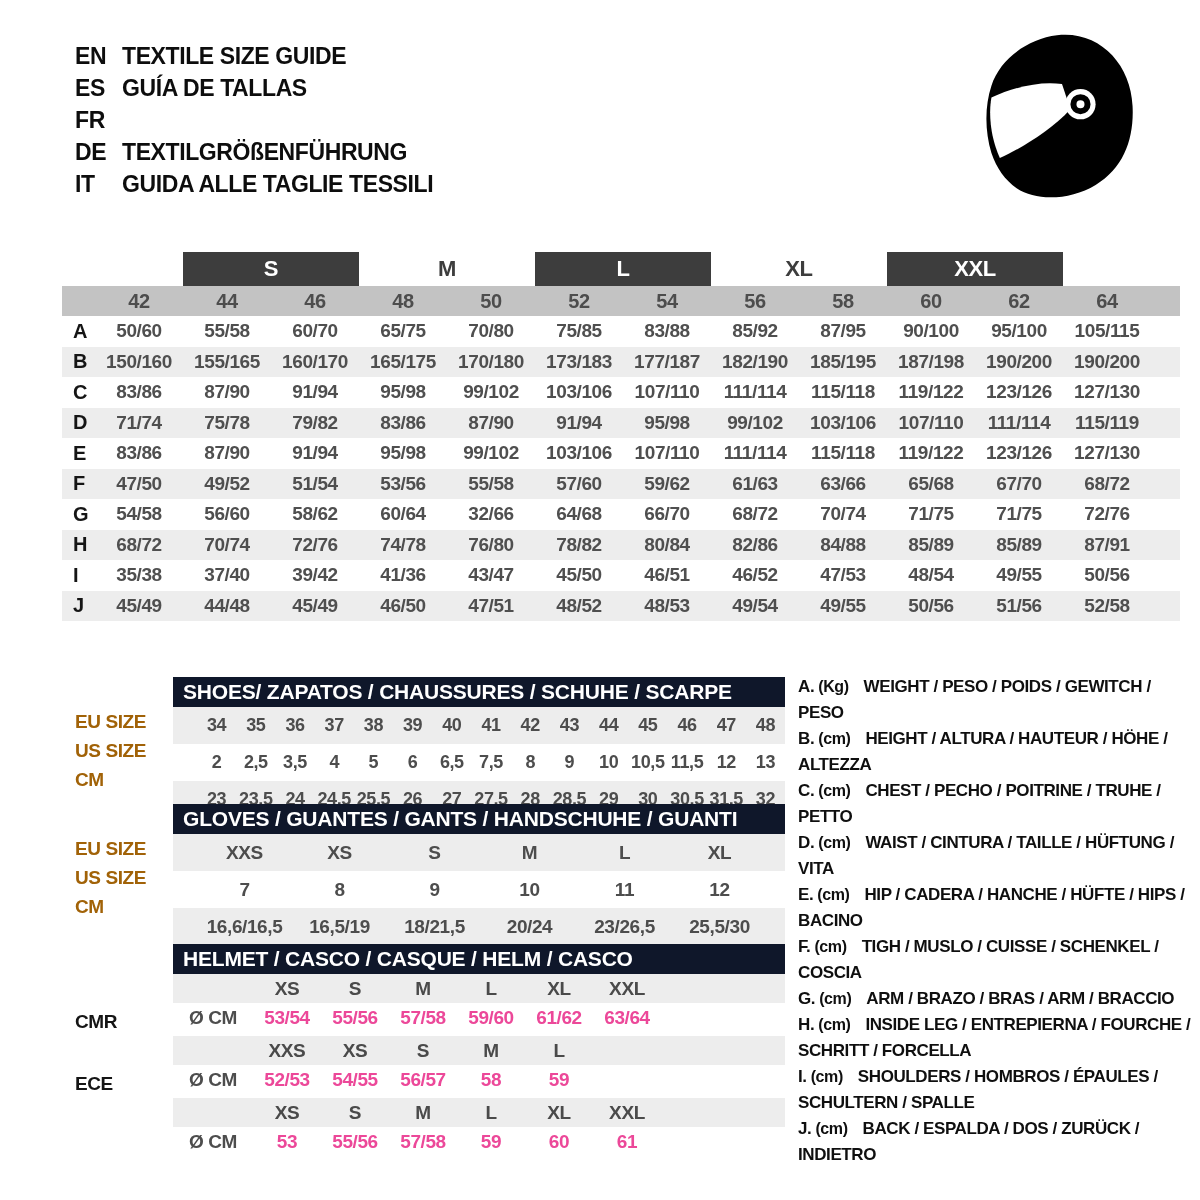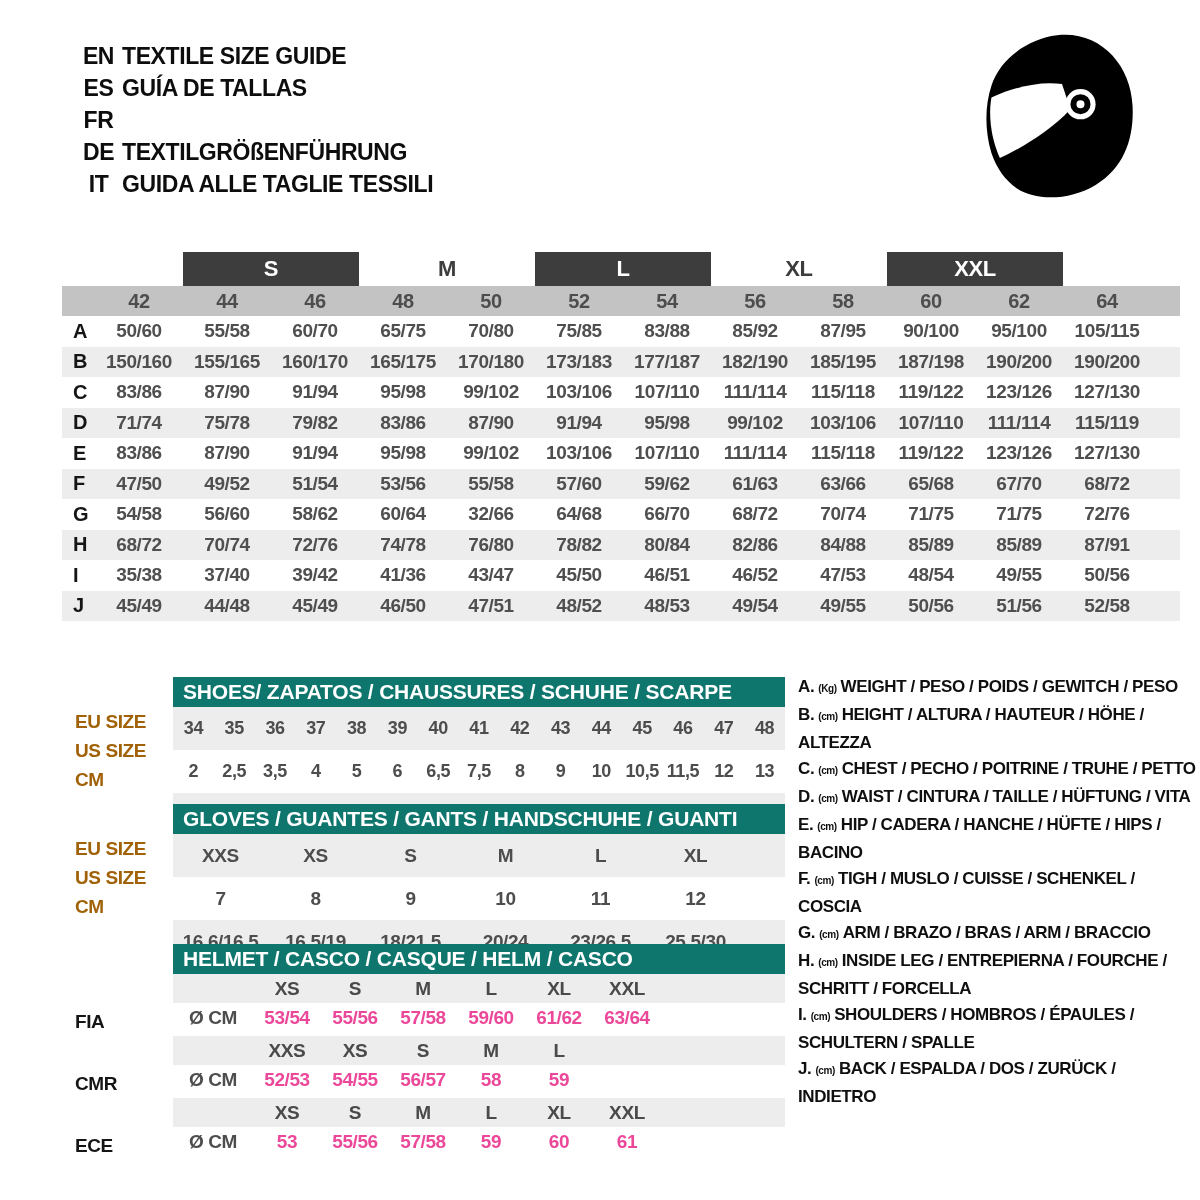--- a/index.html
+++ b/index.html
@@ -1,21 +1,21 @@
 <!DOCTYPE html>
 <html><head>
 <meta charset="utf-8">
 <style>
   html,body{margin:0;padding:0;background:#fff;}
   .canvas{position:relative;width:1200px;height:1200px;background:#fff;overflow:hidden;
           font-family:"Liberation Sans",sans-serif;font-weight:700;letter-spacing:-0.4px;color:#111;}
 
   
   .langs{position:absolute;left:75px;top:40px;}
-  .lang-row{height:32px;display:flex;align-items:center;font-size:23px;color:#0d0d0d;text-align:center;}
+  .lang-row{height:32px;display:flex;align-items:center;font-size:23px;color:#0d0d0d;}
   .lang-code{display:inline-block;width:47px;}
 
   
   .helmet-svg{position:absolute;left:978px;top:28px;width:168px;height:176px;}
 
   
   .main-table{position:absolute;left:62px;top:252px;width:1118px;}
   .mrow{display:flex;align-items:stretch;}
   .mlbl{width:22px;display:flex;align-items:center;padding-left:11px;font-size:20px;color:#151515;}
   .mcol{width:88px;display:flex;align-items:center;justify-content:center;}
@@ -24,45 +24,45 @@
   .band{height:34px;}
   .boxed{background:#3d3d3d;color:#fff;}
   .nums{height:30px;background:#c3c3c3;}
   .nums .mcol{font-size:20px;color:#4d4d4d;}
   .mdata{height:30.5px;}
   .mdata .mcol{font-size:19px;color:#4f4f4f;}
   .stripe{background:#ededed;}
 
   
   .section{position:absolute;left:62px;width:1118px;}
-  .sec-bar{position:absolute;left:111px;top:0;width:602px;height:30px;background:#0f766e;color:#fff;
+  .sec-bar{position:absolute;left:111px;top:0;width:602px;height:30px;background:#0f172a;color:#fff;
            font-size:21px;display:flex;align-items:center;padding-left:10px;letter-spacing:-0.2px;}
   .sec-labels{position:absolute;left:0;top:30px;width:111px;}
   .sec-label{height:29px;display:flex;align-items:center;padding-left:13px;font-size:19px;color:#a16207;}
   .sec-rows{position:absolute;left:111px;top:30px;width:612px;}
-  .srow{display:flex;height:43px;}
+  .srow{display:flex;height:37px;padding-left:24px;}
   .scell{flex:1;display:flex;align-items:center;justify-content:center;font-size:18px;color:#4d4d4d;}
   .gcell{width:95px;display:flex;align-items:center;justify-content:center;font-size:19px;color:#4d4d4d;}
   .f1{flex:1;}
   #shoes{top:677px;} #gloves{top:804px;} #helmet-sec{top:944px;}
 
   
   .hgroup{margin-bottom:4px;}
   .hrow{display:flex;height:29px;}
   .hc0{width:80px;display:flex;align-items:center;justify-content:center;font-size:19px;color:#4d4d4d;}
   .hcell{width:68px;display:flex;align-items:center;justify-content:center;font-size:19px;color:#ec4899;}
   .hrow.stripe .hcell{color:#4a4a4a;}
   .helm-label{height:62px;display:flex;align-items:flex-end;}
   .helm-label span{height:29px;display:flex;align-items:center;padding-left:13px;font-size:19px;color:#151515;}
 
   
   .legend{position:absolute;left:798px;top:674px;width:398px;}
   .leg-item{font-size:17px;line-height:26px;color:#0f0f0f;}
   .leg-key{margin-right:4px;}
-  .leg-unit{font-size:10px;margin-right:4px;}
+  .leg-unit{font-size:16px;margin-right:15px;}
 </style>
 </head>
 <body>
 
 <div class="canvas">
 
   <div class="langs" id="langs">
       <div class="lang-row">
         <span class="lang-code">EN</span>
         <span class="lang-label">TEXTILE SIZE GUIDE</span>
@@ -378,23 +378,20 @@
           <span class="gcell">25,5/30</span>
           <span class="f1"></span>
         </div>
       </div>
   </div>
 
   <div class="section" id="helmet-sec">
     <div class="sec-bar">HELMET / CASCO / CASQUE / HELM / CASCO</div>
     <div class="sec-labels" id="helmet-labels">
         <div class="helm-label">
-          <span>FIA</span>
-        </div>
-        <div class="helm-label">
           <span>CMR</span>
         </div>
         <div class="helm-label">
           <span>ECE</span>
         </div>
       </div>
     <div class="sec-rows" id="helmet-rows">
         <div class="hgroup">
           <div class="hrow stripe">
             <span class="hc0"></span>

